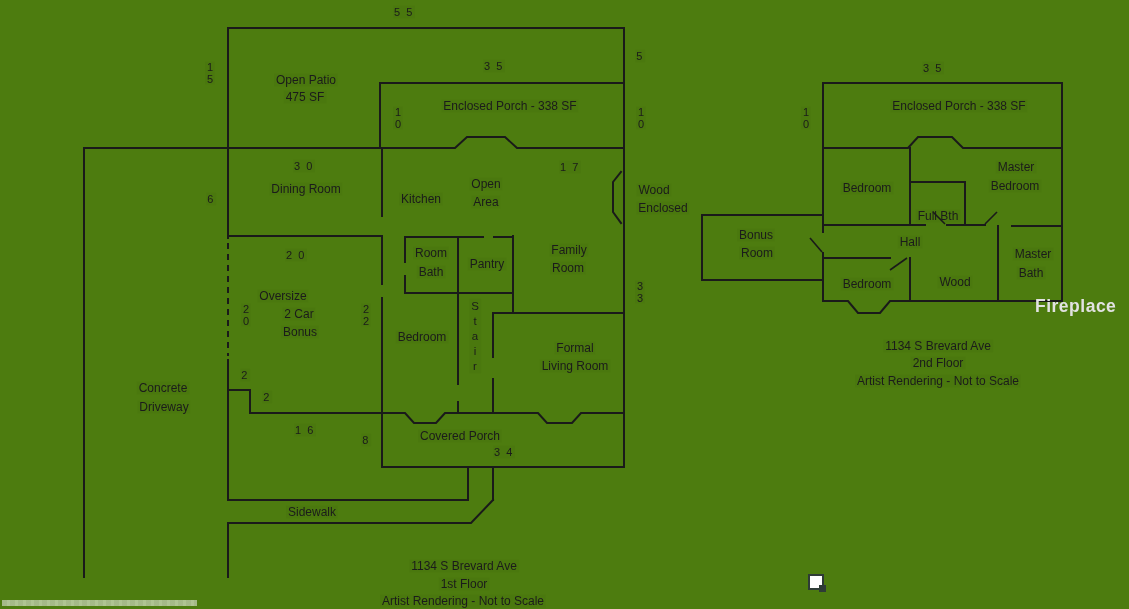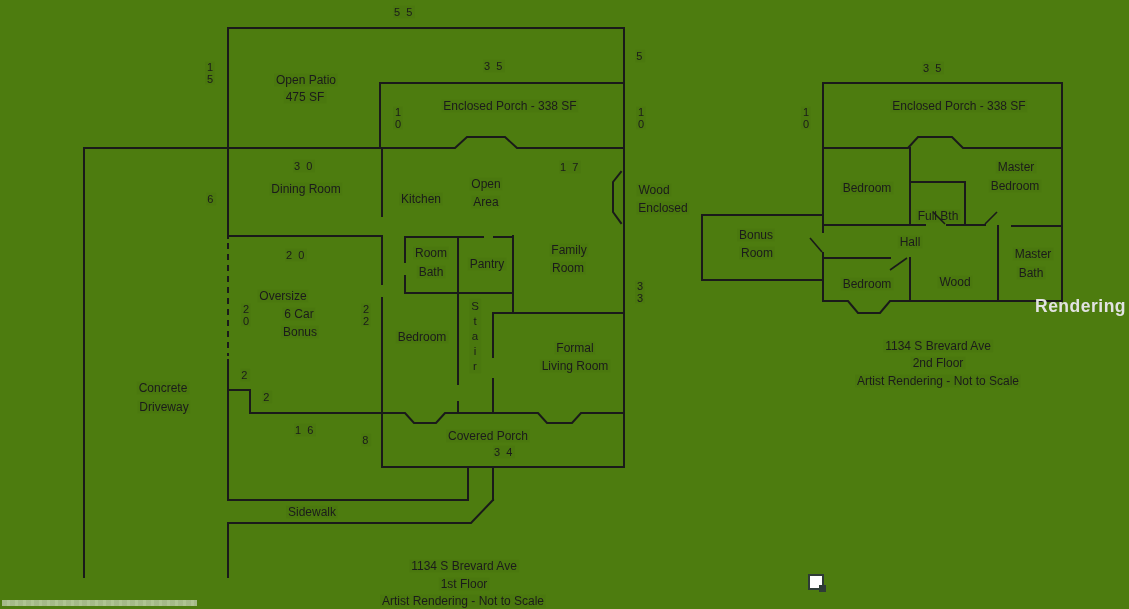--- a/index.html
+++ b/index.html
@@ -119,21 +119,21 @@
   <div class="lbl" style="left:663px;top:208px">Enclosed</div>
   <div class="lbl" style="left:569px;top:250px">Family</div>
   <div class="lbl" style="left:568px;top:268px">Room</div>
   <div class="lbl vdim" style="left:640px;top:292px">
     <span>3</span>
     <span>3</span>
   </div>
 
   <div class="lbl dim" style="left:296px;top:255px">2 0</div>
   <div class="lbl" style="left:283px;top:296px">Oversize</div>
-  <div class="lbl" style="left:299px;top:314px">6 Car</div>
+  <div class="lbl" style="left:299px;top:314px">2 Car</div>
   <div class="lbl" style="left:300px;top:332px">Bonus</div>
   <div class="lbl vdim" style="left:246px;top:315px">
     <span>2</span>
     <span>0</span>
   </div>
   <div class="lbl vdim" style="left:366px;top:315px">
     <span>2</span>
     <span>2</span>
   </div>
 
@@ -148,21 +148,21 @@
     <span>i</span>
     <span>r</span>
   </div>
   <div class="lbl" style="left:575px;top:348px">Formal</div>
   <div class="lbl" style="left:575px;top:366px">Living Room</div>
 
   <div class="lbl dim" style="left:245px;top:375px">2</div>
   <div class="lbl dim" style="left:267px;top:397px">2</div>
   <div class="lbl dim" style="left:305px;top:430px">1 6</div>
   <div class="lbl dim" style="left:366px;top:440px">8</div>
-  <div class="lbl" style="left:488px;top:436px">Covered Porch</div>
+  <div class="lbl" style="left:460px;top:436px">Covered Porch</div>
   <div class="lbl dim" style="left:504px;top:452px">3 4</div>
   <div class="lbl" style="left:163px;top:388px">Concrete</div>
   <div class="lbl" style="left:164px;top:407px">Driveway</div>
   <div class="lbl" style="left:312px;top:512px">Sidewalk</div>
 
   <div class="lbl footer" style="left:464px;top:566px">1134 S Brevard Ave</div>
   <div class="lbl footer" style="left:464px;top:584px">1st Floor</div>
   <div class="lbl footer" style="left:463px;top:601px">Artist Rendering - Not to Scale</div>
 
   <div class="lbl dim" style="left:933px;top:68px">3 5</div>
@@ -180,19 +180,19 @@
   <div class="lbl" style="left:910px;top:242px">Hall</div>
   <div class="lbl" style="left:955px;top:282px">Wood</div>
   <div class="lbl" style="left:1033px;top:254px">Master</div>
   <div class="lbl" style="left:1031px;top:273px">Bath</div>
   <div class="lbl" style="left:867px;top:284px">Bedroom</div>
 
   <div class="lbl footer" style="left:938px;top:346px">1134 S Brevard Ave</div>
   <div class="lbl footer" style="left:938px;top:363px">2nd Floor</div>
   <div class="lbl footer" style="left:938px;top:381px">Artist Rendering - Not to Scale</div>
 
-  <div class="watermark">Rendering</div>
+  <div class="watermark">Fireplace</div>
   <div class="mini-icon">
       <div class="dot"></div>
     </div>
   <div class="fineprint"></div>
 
 </div>
 
 </body></html>

